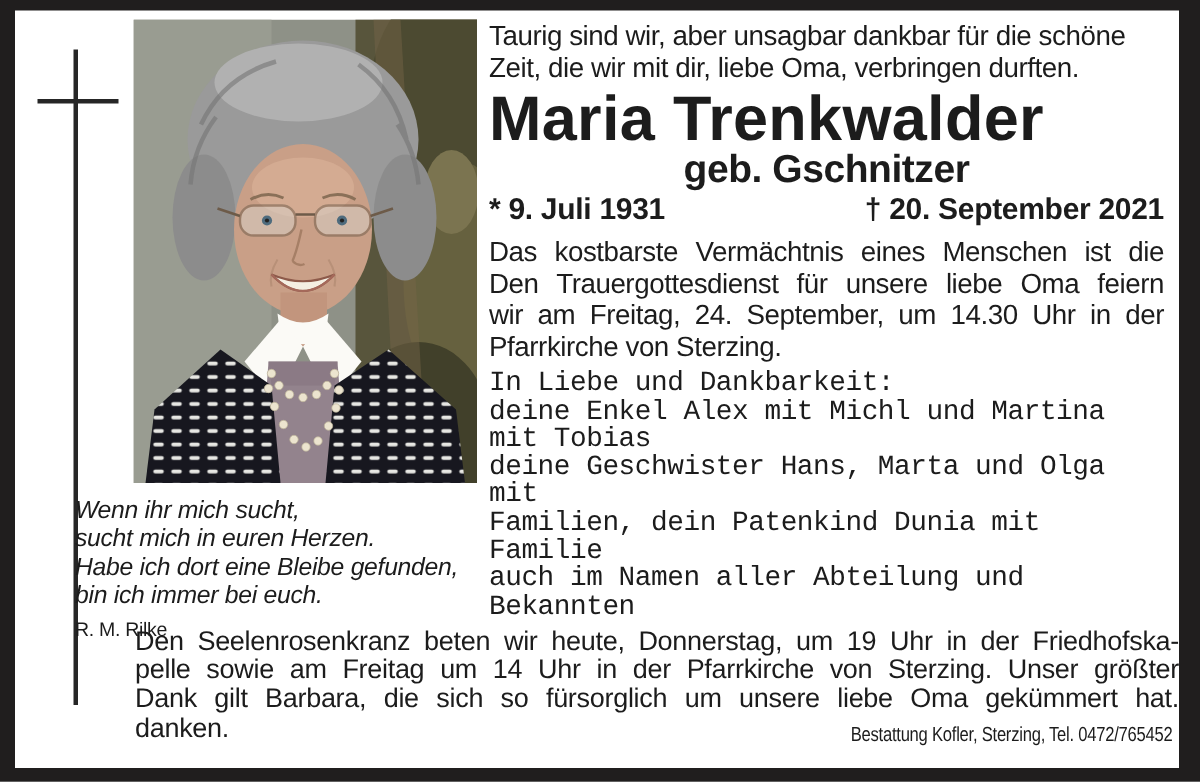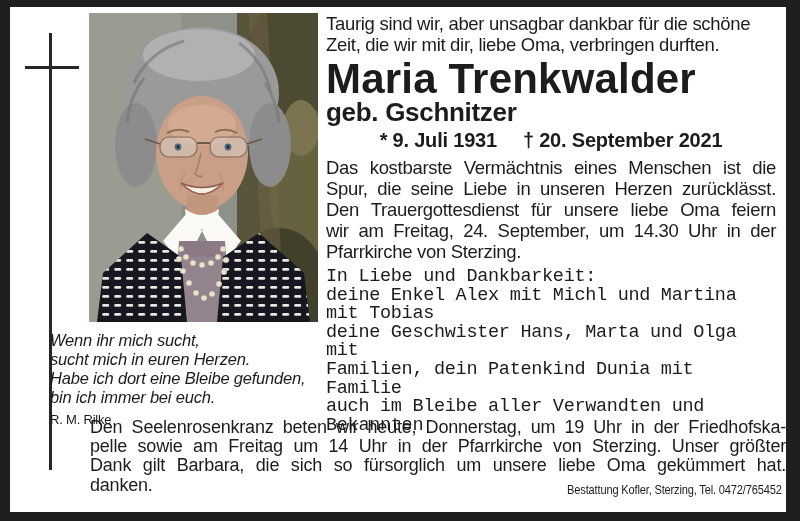--- a/index.html
+++ b/index.html
@@ -15,22 +15,22 @@
   .photo{position:absolute;left:79px;top:6px;width:229px;height:309px;display:block;}
   
   .poem{position:absolute;left:40px;top:324px;width:306px;text-align:left;
         font-style:italic;font-size:16.5px;line-height:19px;letter-spacing:-0.2px;}
   .poem-author{font-style:normal;font-size:13px;margin-top:3px;}
   
   .col{position:absolute;left:316px;top:6px;width:450px;font-size:18.5px;
        line-height:21px;letter-spacing:-0.3px;}
   .name{font-size:42px;font-weight:bold;line-height:40px;
         letter-spacing:0.2px;margin-top:4px;white-space:nowrap;}
-  .maiden{font-size:26px;font-weight:bold;line-height:25px;text-align:left;margin-top:1px;}
-  .dates{display:flex;justify-content:center;gap:26px;font-size:20px;font-weight:bold;
+  .maiden{font-size:26px;font-weight:bold;line-height:25px;text-align:center;margin-top:1px;}
+  .dates{display:flex;justify-content:space-between;gap:26px;font-size:20px;font-weight:bold;
          margin-top:5px;line-height:21px;letter-spacing:-0.2px;}
   .para{margin-top:6px;}
   .para.tight{line-height:18.6px;font-family:Liberation Mono, monospace;}
   
   .bottom{position:absolute;left:80px;top:411px;width:696px;font-size:18px;
           line-height:19.2px;letter-spacing:-0.2px;}
   .line{min-height:1em;}
   .jl{text-align:justify;text-align-last:justify;}
   .funeral{position:absolute;right:4px;bottom:15px;font-size:13.5px;letter-spacing:-0.2px;}
   .funeral span{display:inline-block;transform:scaleX(0.82);transform-origin:100% 50%;}
@@ -130,31 +130,30 @@
           <div class="line">Zeit, die wir mit dir, liebe Oma, verbringen durften.</div>
         </div>
       <div class="name">Maria Trenkwalder</div>
       <div class="maiden">geb. Gschnitzer</div>
       <div class="dates">
         <span>* 9. Juli 1931</span>
         <span>† 20. September 2021</span>
       </div>
       <div class="para">
           <div class="line jl">Das kostbarste Vermächtnis eines Menschen ist die</div>
-          <div class="line jl">Spur, die seine Liebe in unseren Herzen zurücklässt.</div>
           <div class="line jl">Den Trauergottesdienst für unsere liebe Oma feiern</div>
           <div class="line jl">wir am Freitag, 24. September, um 14.30 Uhr in der</div>
           <div class="line">Pfarrkirche von Sterzing.</div>
         </div>
       <div class="para tight">
           <div class="line">In Liebe und Dankbarkeit:</div>
           <div class="line">deine Enkel Alex mit Michl und Martina mit Tobias</div>
           <div class="line">deine Geschwister Hans, Marta und Olga mit</div>
           <div class="line">Familien, dein Patenkind Dunia mit Familie</div>
-          <div class="line">auch im Bleibe aller Verwandten und Bekannten</div>
+          <div class="line">auch im Namen aller Abteilung und Bekannten</div>
         </div>
     </div>
 
     <div class="bottom">
         <div class="line jl">Den Seelenrosenkranz beten wir heute, Donnerstag, um 19 Uhr in der Friedhofska-</div>
         <div class="line jl">pelle sowie am Freitag um 14 Uhr in der Pfarrkirche von Sterzing. Unser größter</div>
         <div class="line jl">Dank gilt Barbara, die sich so fürsorglich um unsere liebe Oma gekümmert hat.</div>
         <div class="line">danken.</div>
       </div>
 

